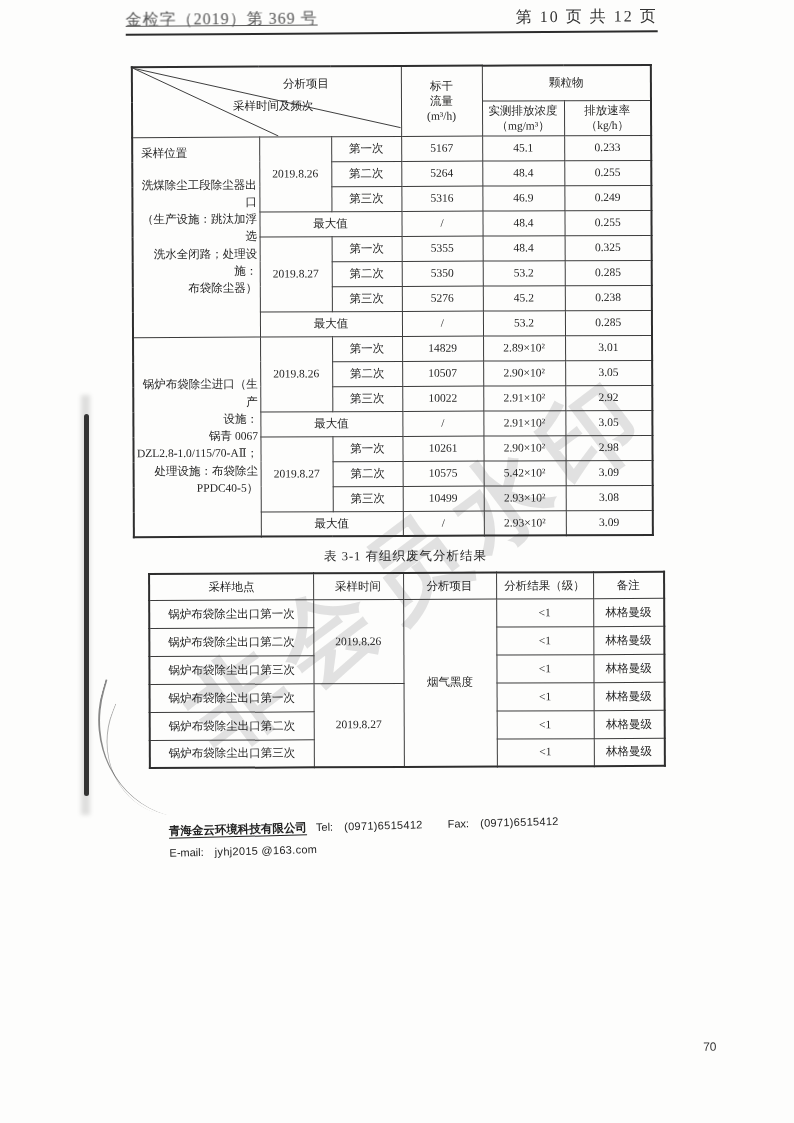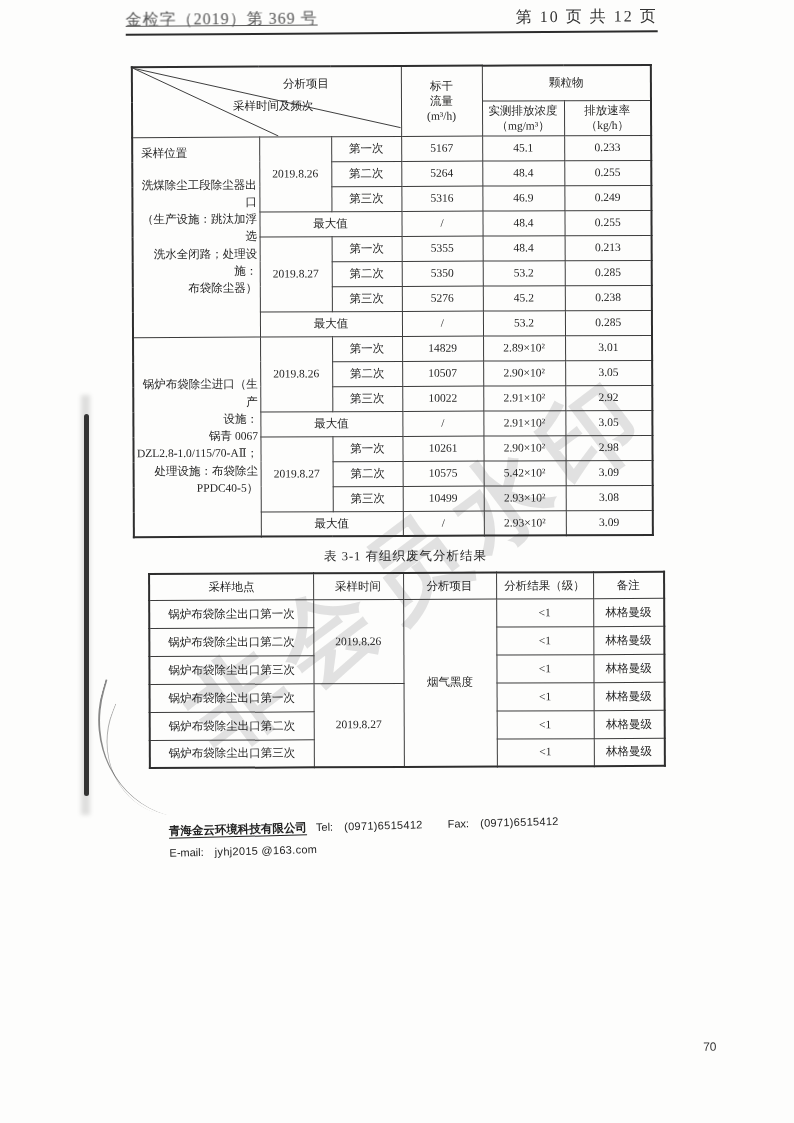--- a/index.html
+++ b/index.html
@@ -148,21 +148,21 @@
         <td colspan="2">最大值</td>
         <td>/</td>
         <td>48.4</td>
         <td>0.255</td>
       </tr>
       <tr>
         <td rowspan="3">2019.8.27</td>
         <td>第一次</td>
         <td>5355</td>
         <td>48.4</td>
-        <td>0.213</td>
+        <td>0.325</td>
       </tr>
       <tr>
         <td>第二次</td>
         <td>5350</td>
         <td>53.2</td>
         <td>0.285</td>
       </tr>
       <tr>
         <td>第三次</td>
         <td>5276</td>

